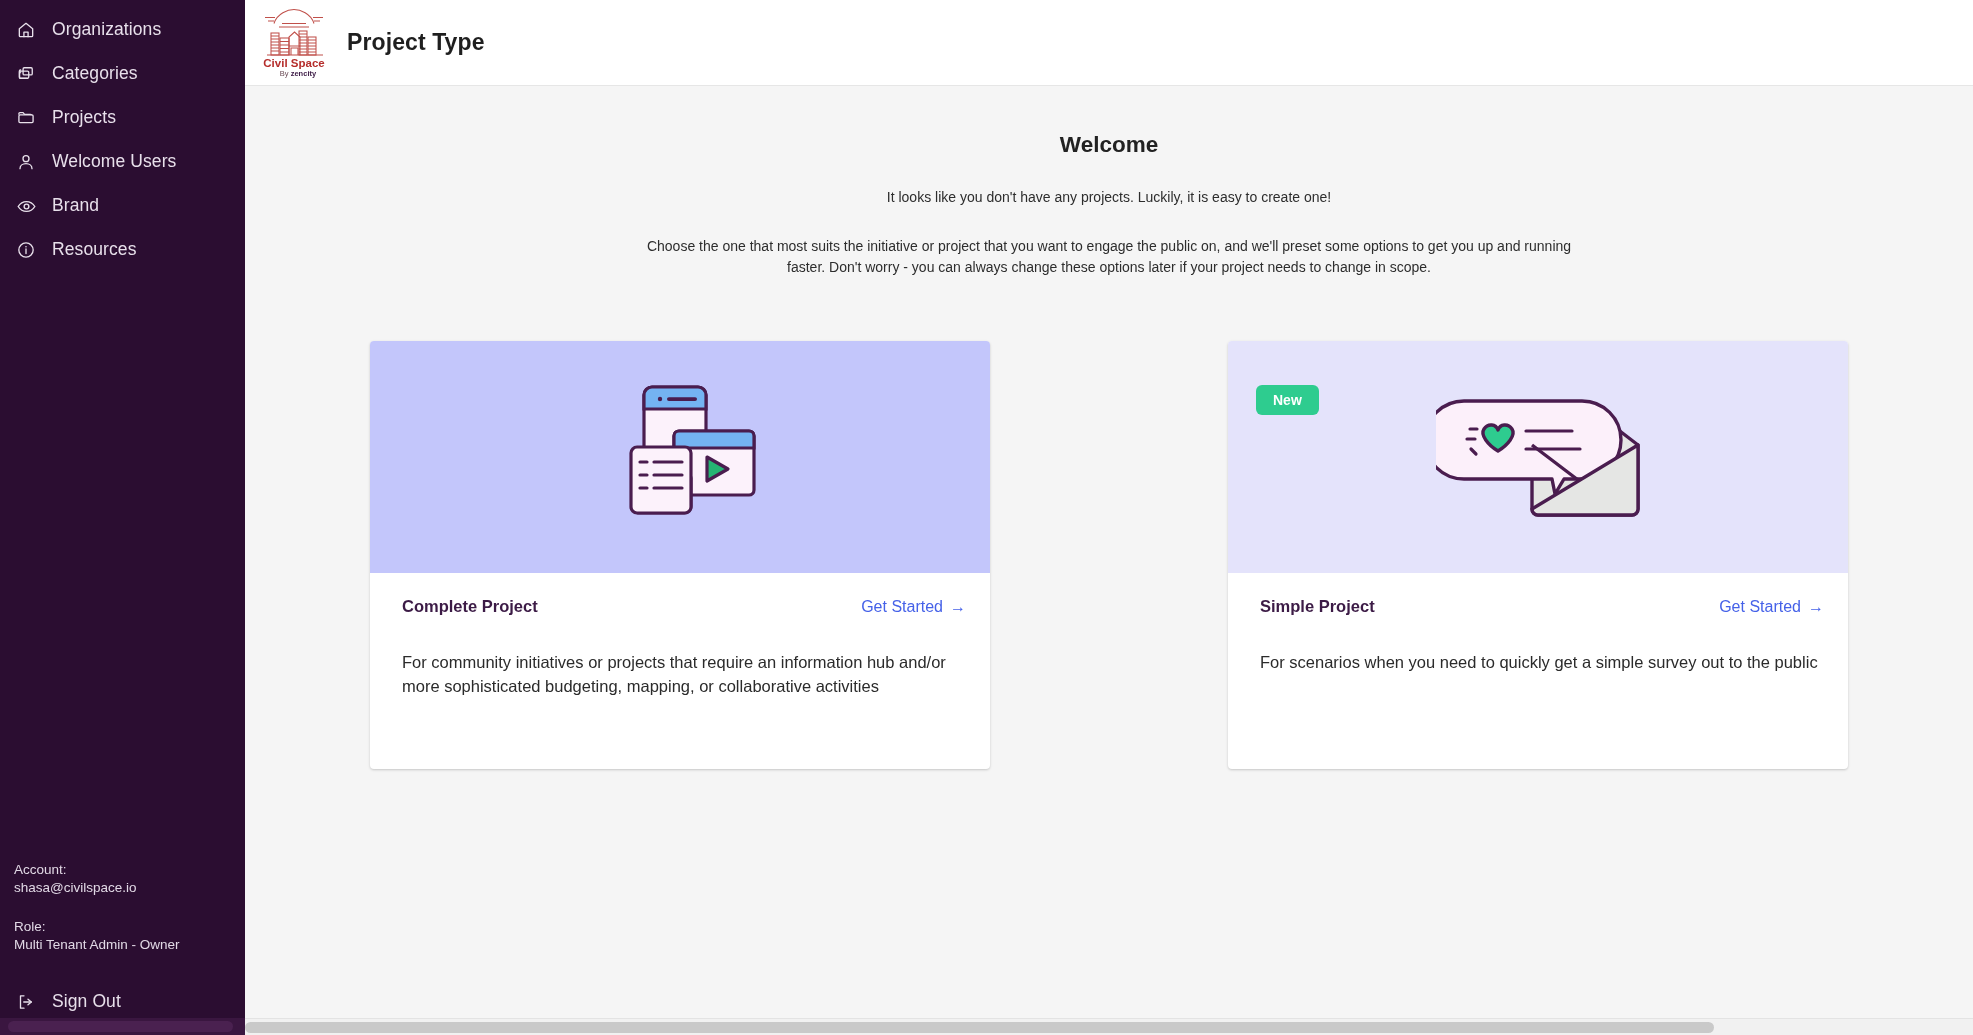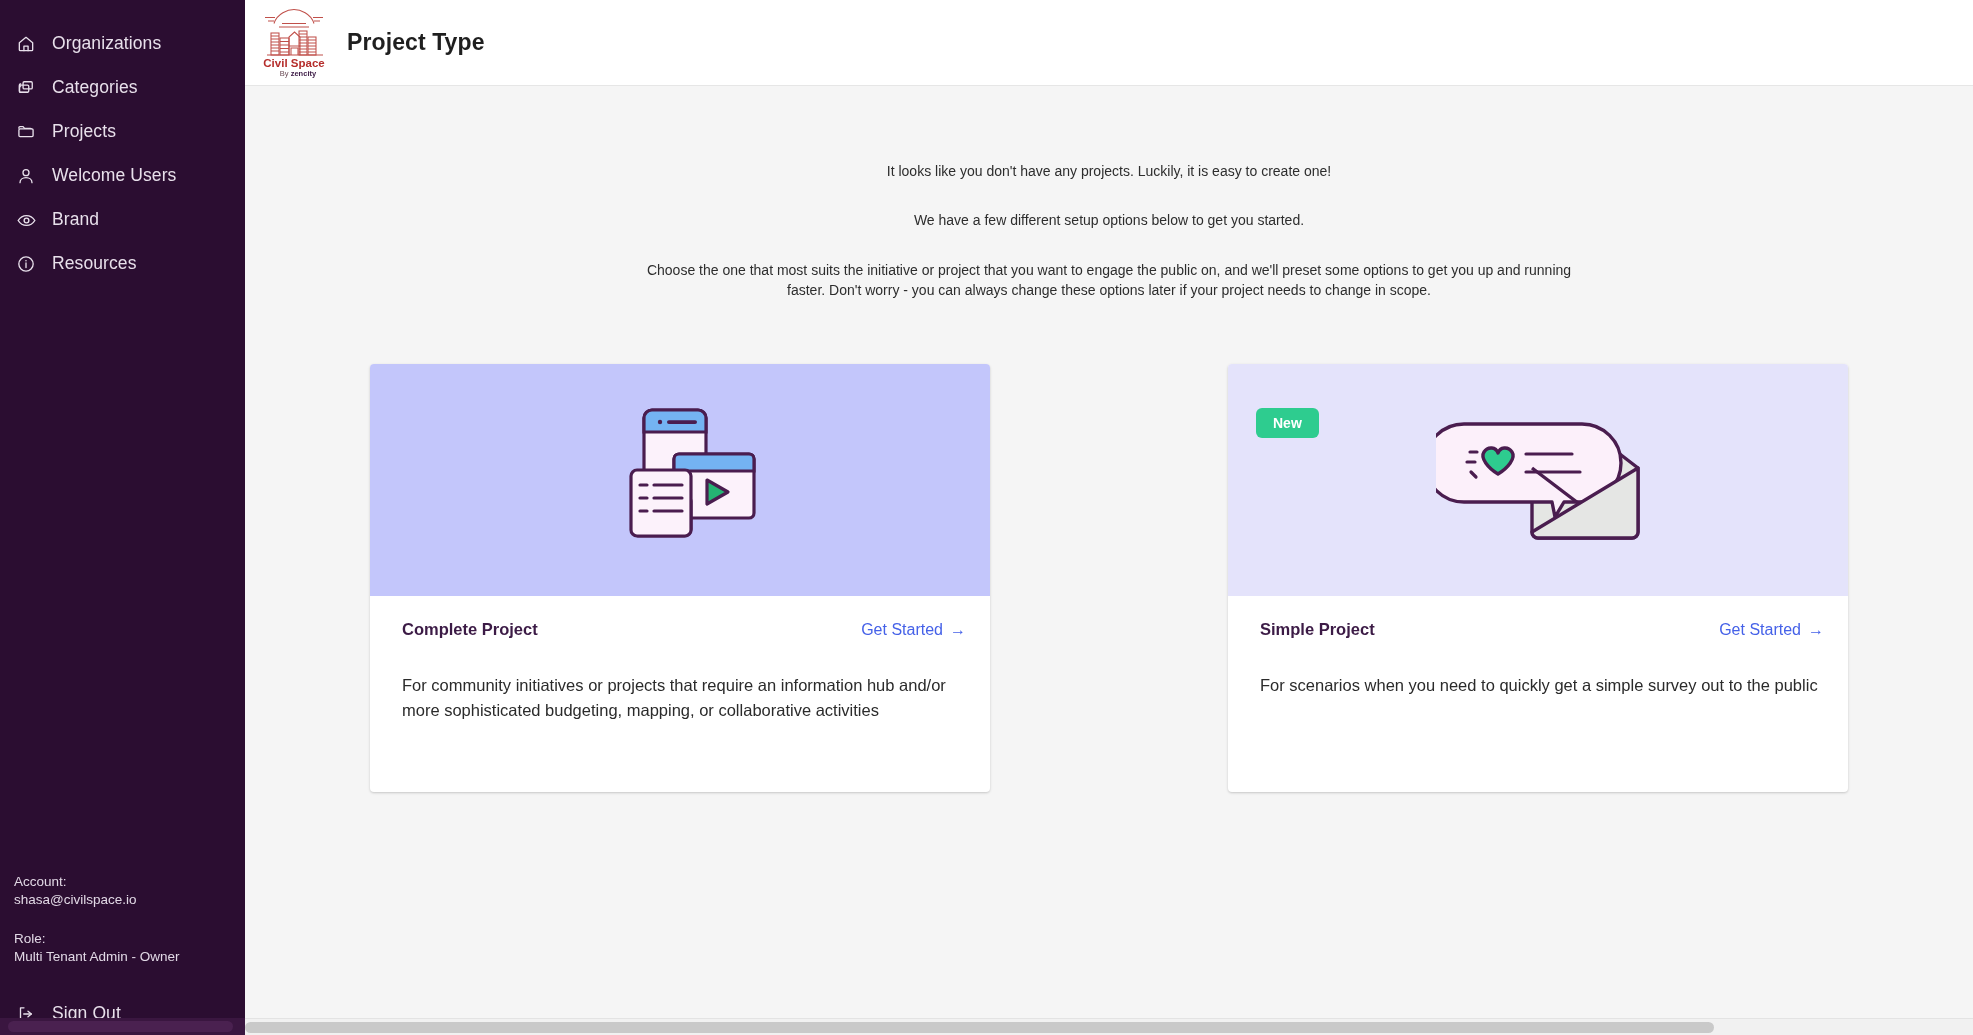--- a/index.html
+++ b/index.html
@@ -12,38 +12,38 @@
   #app { position: relative; width: 1973px; height: 1035px; display: flex; }
 
   
   #sidebar {
     width: 245px; height: 1035px;
     background: #2b0d31;
     color: #e9e2ec;
     position: relative;
     flex: 0 0 245px;
   }
-  .nav-list { padding-top: 22px; }
+  .nav-list { padding-top: 8px; }
   .nav-item {
     display: flex; align-items: center;
     gap: 14px;
     height: 44px;
     padding-left: 14px;
     color: #e8e0eb;
     font-size: 17.5px;
     cursor: pointer;
     user-select: none;
   }
   .nav-icon { width: 24px; height: 24px; display: inline-flex; align-items: center; justify-content: center; flex: 0 0 24px; }
   .nav-icon svg { display: block; }
   .nav-label { line-height: 1; letter-spacing: .1px; }
 
   .side-footer {
     position: absolute;
-    left: 0; bottom: 0;
+    left: 0; bottom: 12px;
     width: 245px;
     padding: 0 0 0 14px;
   }
   .sf-block { font-size: 13.5px; color: #e1d8e5; line-height: 1.38; }
   .sf-block.role { margin-top: 20px; }
   .sf-key { display: block; }
   .sf-val { display: block; }
   .signout {
     display: flex; align-items: center; gap: 14px;
     margin-top: 26px;
@@ -258,22 +258,22 @@
           <text x="39" y="60" text-anchor="middle" fill="#b52d2b" font-family="'Liberation Sans', sans-serif" font-size="11.5" font-weight="bold">Civil Space</text>
           <text x="43" y="69" text-anchor="middle" font-family="'Liberation Sans', sans-serif" font-size="7.5"><tspan fill="#6a4a55">By </tspan><tspan fill="#3c1b46" font-weight="bold">zencity</tspan></text>
         </svg>
       </div>
       <h1 id="page-title">Project Type</h1>
     </header>
 
     <main id="content">
 
       <section class="intro">
+        <h2>Welcome</h2>
         <p class="l1">It looks like you don't have any projects. Luckily, it is easy to create one!</p>
-        <p class="l2">We have a few different setup options below to get you started.</p>
         <p class="l3">Choose the one that most suits the initiative or project that you want to engage the public on, and we'll preset some options to get you up and running faster. Don't worry - you can always change these options later if your project needs to change in scope.</p>
       </section>
 
       <section class="cards">
 
         <article class="card">
           <div class="card-hero complete">
             <svg width="160" height="152" viewBox="0 0 160 152">
 
               <rect x="44" y="6" width="62" height="96" rx="8" fill="#fcf2fb" stroke="#4a1d4f" stroke-width="3.2"></rect>

